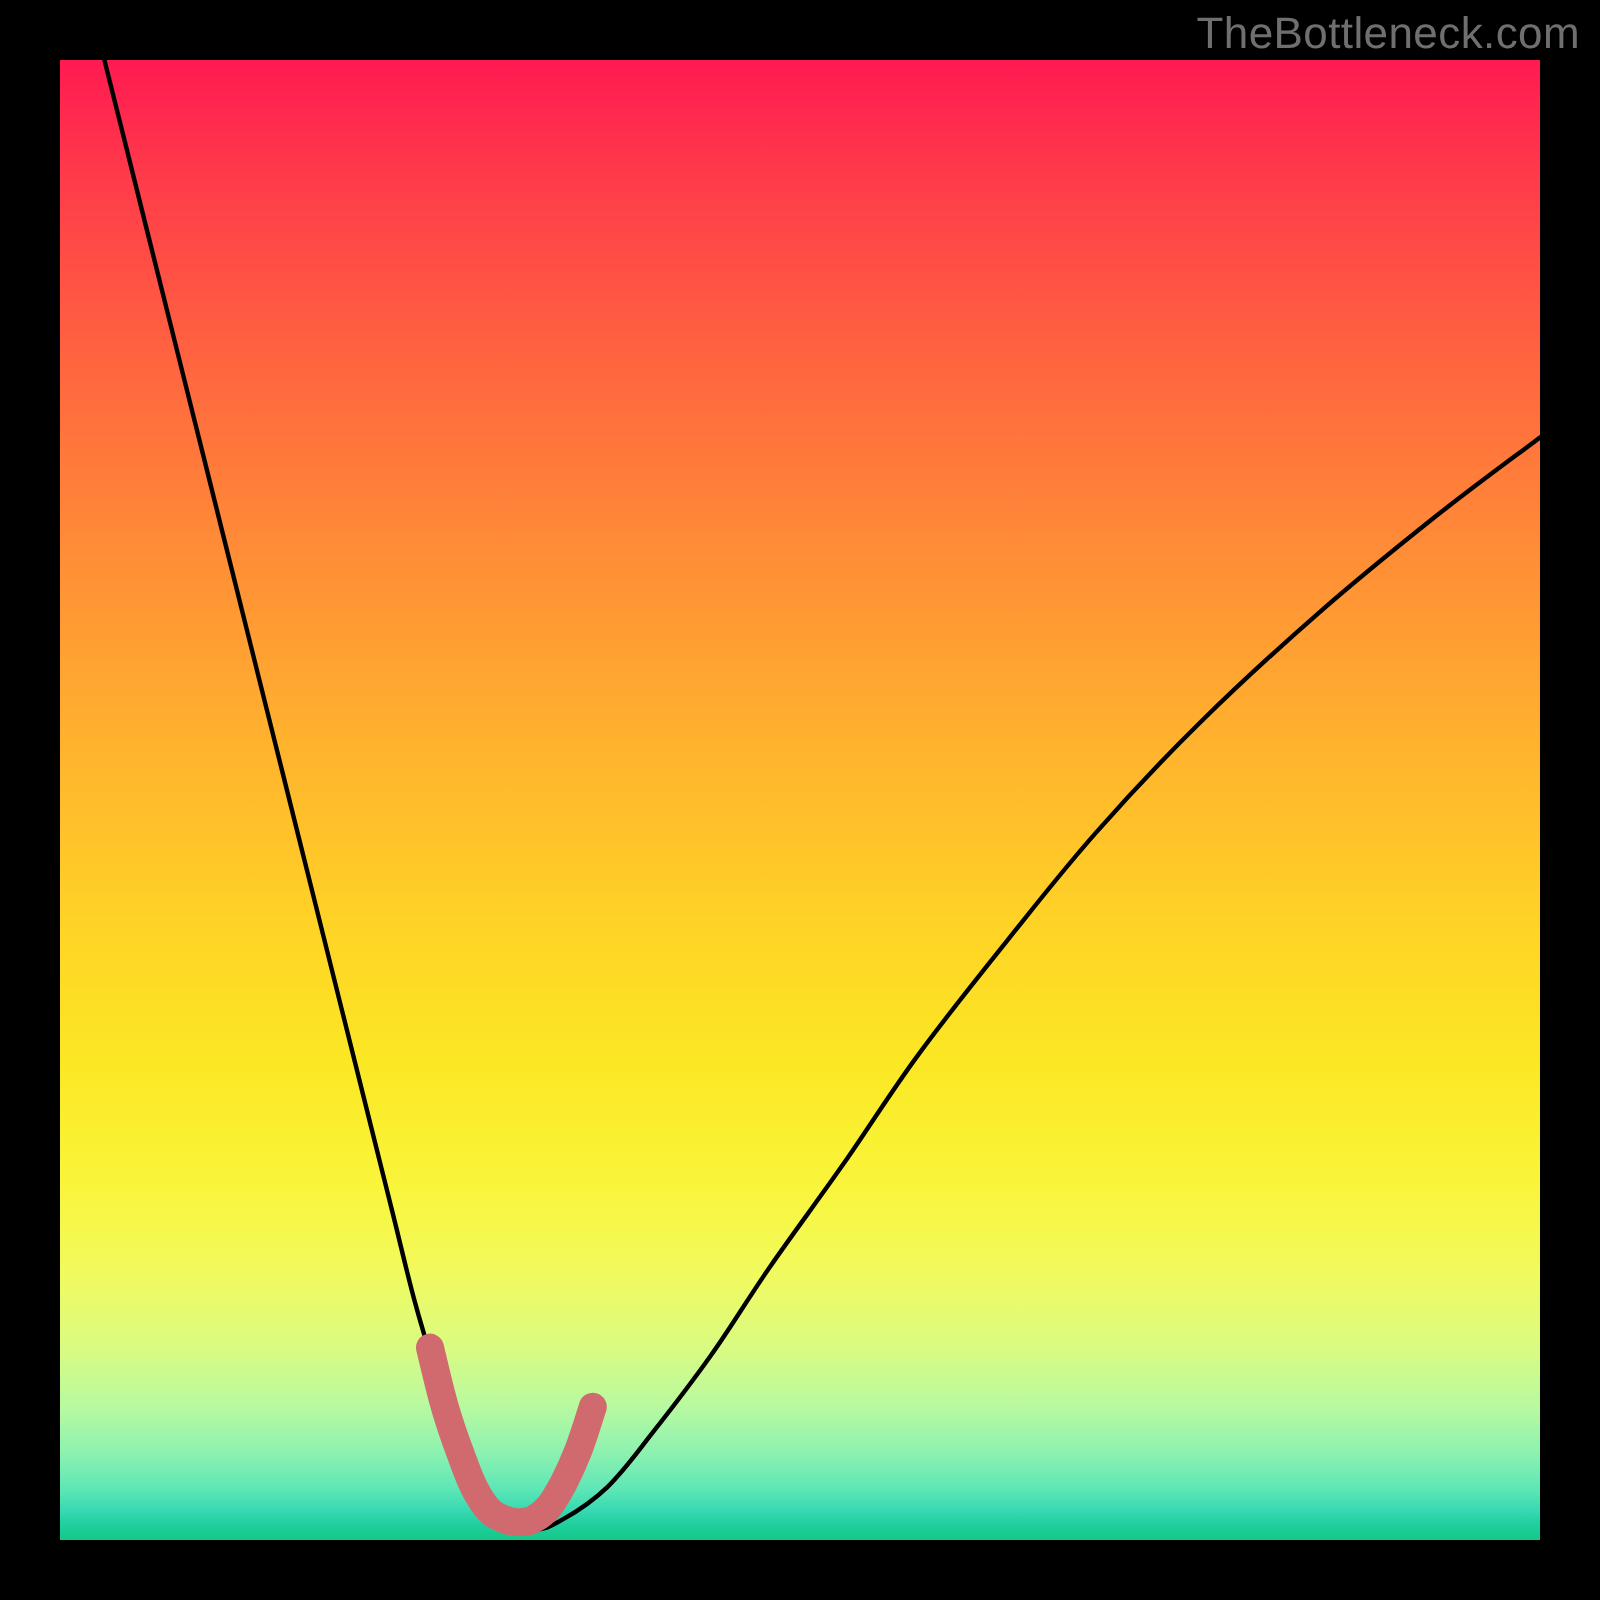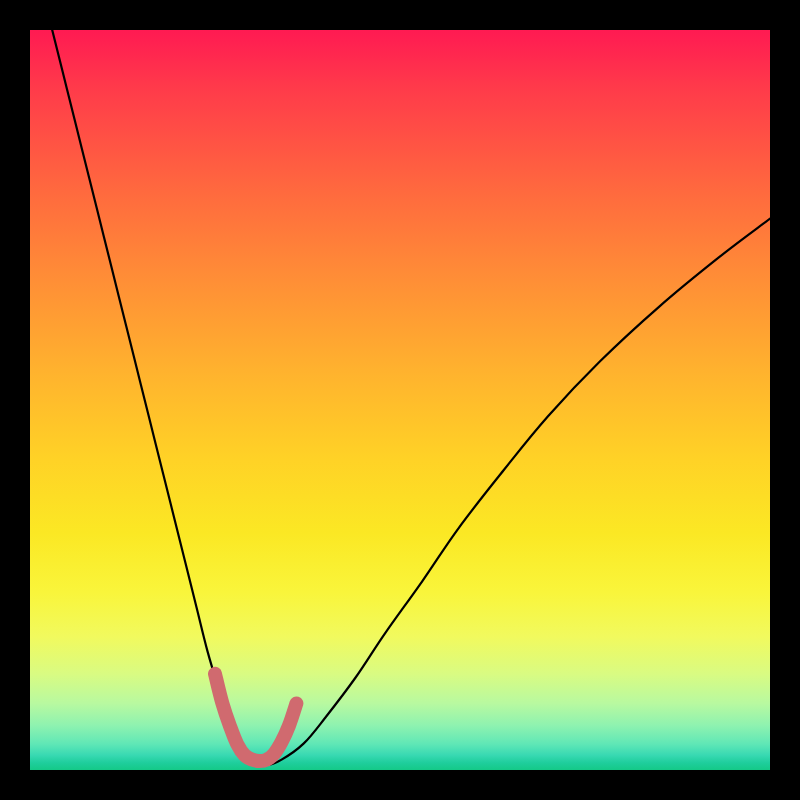--- a/index.html
+++ b/index.html
@@ -63,13 +63,14 @@
 </head>
 <body>
 
 <div class="frame">
   <div class="plot">
     <svg width="740" height="740" viewBox="0 0 740 740">
       <path fill="none" stroke="#000000" stroke-width="2.2" stroke-linecap="round" stroke-linejoin="round" d="M 22.2 0.0 C 24.9 10.7, 31.7 37.9, 37.0 59.2 C 42.3 80.5, 46.5 97.1, 51.8 118.4 C 57.1 139.7, 61.3 156.3, 66.6 177.6 C 71.9 198.9, 76.1 215.5, 81.4 236.8 C 86.7 258.1, 90.9 274.7, 96.2 296.0 C 101.5 317.3, 105.7 333.9, 111.0 355.2 C 116.3 376.5, 120.5 393.1, 125.8 414.4 C 131.1 435.7, 135.3 452.3, 140.6 473.6 C 145.9 494.9, 150.7 514.2, 155.4 532.8 C 160.1 551.4, 162.5 561.2, 166.5 577.2 C 170.5 593.2, 173.6 606.9, 177.6 621.6 C 181.6 636.3, 184.7 645.9, 188.7 658.6 C 192.7 671.3, 195.8 681.5, 199.8 691.9 C 203.8 702.3, 206.9 709.5, 210.9 716.3 C 214.9 723.1, 217.3 726.3, 222.0 729.6 C 226.7 733.0, 231.5 734.8, 236.8 734.8 C 242.1 734.8, 244.9 733.5, 251.6 729.6 C 258.3 725.8, 265.8 721.1, 273.8 713.4 C 281.8 705.6, 286.7 698.6, 296.0 686.7 C 305.3 674.9, 314.9 662.6, 325.6 647.5 C 336.3 632.4, 343.2 620.4, 355.2 603.1 C 367.2 585.8, 378.9 570.3, 392.2 551.3 C 405.5 532.3, 414.5 517.3, 429.2 497.3 C 443.9 477.3, 457.6 460.3, 473.6 440.3 C 489.6 420.3, 500.7 405.9, 518.0 386.3 C 535.3 366.7, 549.8 351.2, 569.8 331.5 C 589.8 311.8, 607.7 295.4, 629.0 276.8 C 650.3 258.1, 668.2 243.8, 688.2 227.9 C 708.2 212.1, 730.7 195.8, 740.0 188.7" id="curve-path"></path>
       <path fill="none" stroke="#d06a6f" stroke-width="14" stroke-linecap="round" stroke-linejoin="round" d="M 185.0 643.8 C 186.3 649.1, 189.7 664.1, 192.4 673.4 C 195.1 682.7, 197.1 688.3, 199.8 695.6 C 202.5 702.9, 204.5 708.8, 207.2 714.1 C 209.9 719.4, 211.9 722.4, 214.6 725.2 C 217.3 728.0, 219.3 728.6, 222.0 729.6 C 224.7 730.7, 226.7 731.1, 229.4 731.1 C 232.1 731.1, 234.1 731.0, 236.8 729.6 C 239.5 728.3, 241.5 726.9, 244.2 723.7 C 246.9 720.5, 248.9 716.9, 251.6 711.9 C 254.3 706.8, 256.3 702.5, 259.0 695.6 C 261.7 688.7, 265.1 677.4, 266.4 673.4" id="highlight-path"></path>
     </svg>
   </div>
+  <div class="watermark">TheBottleneck.com</div>
 </div>
 
 </body></html>

